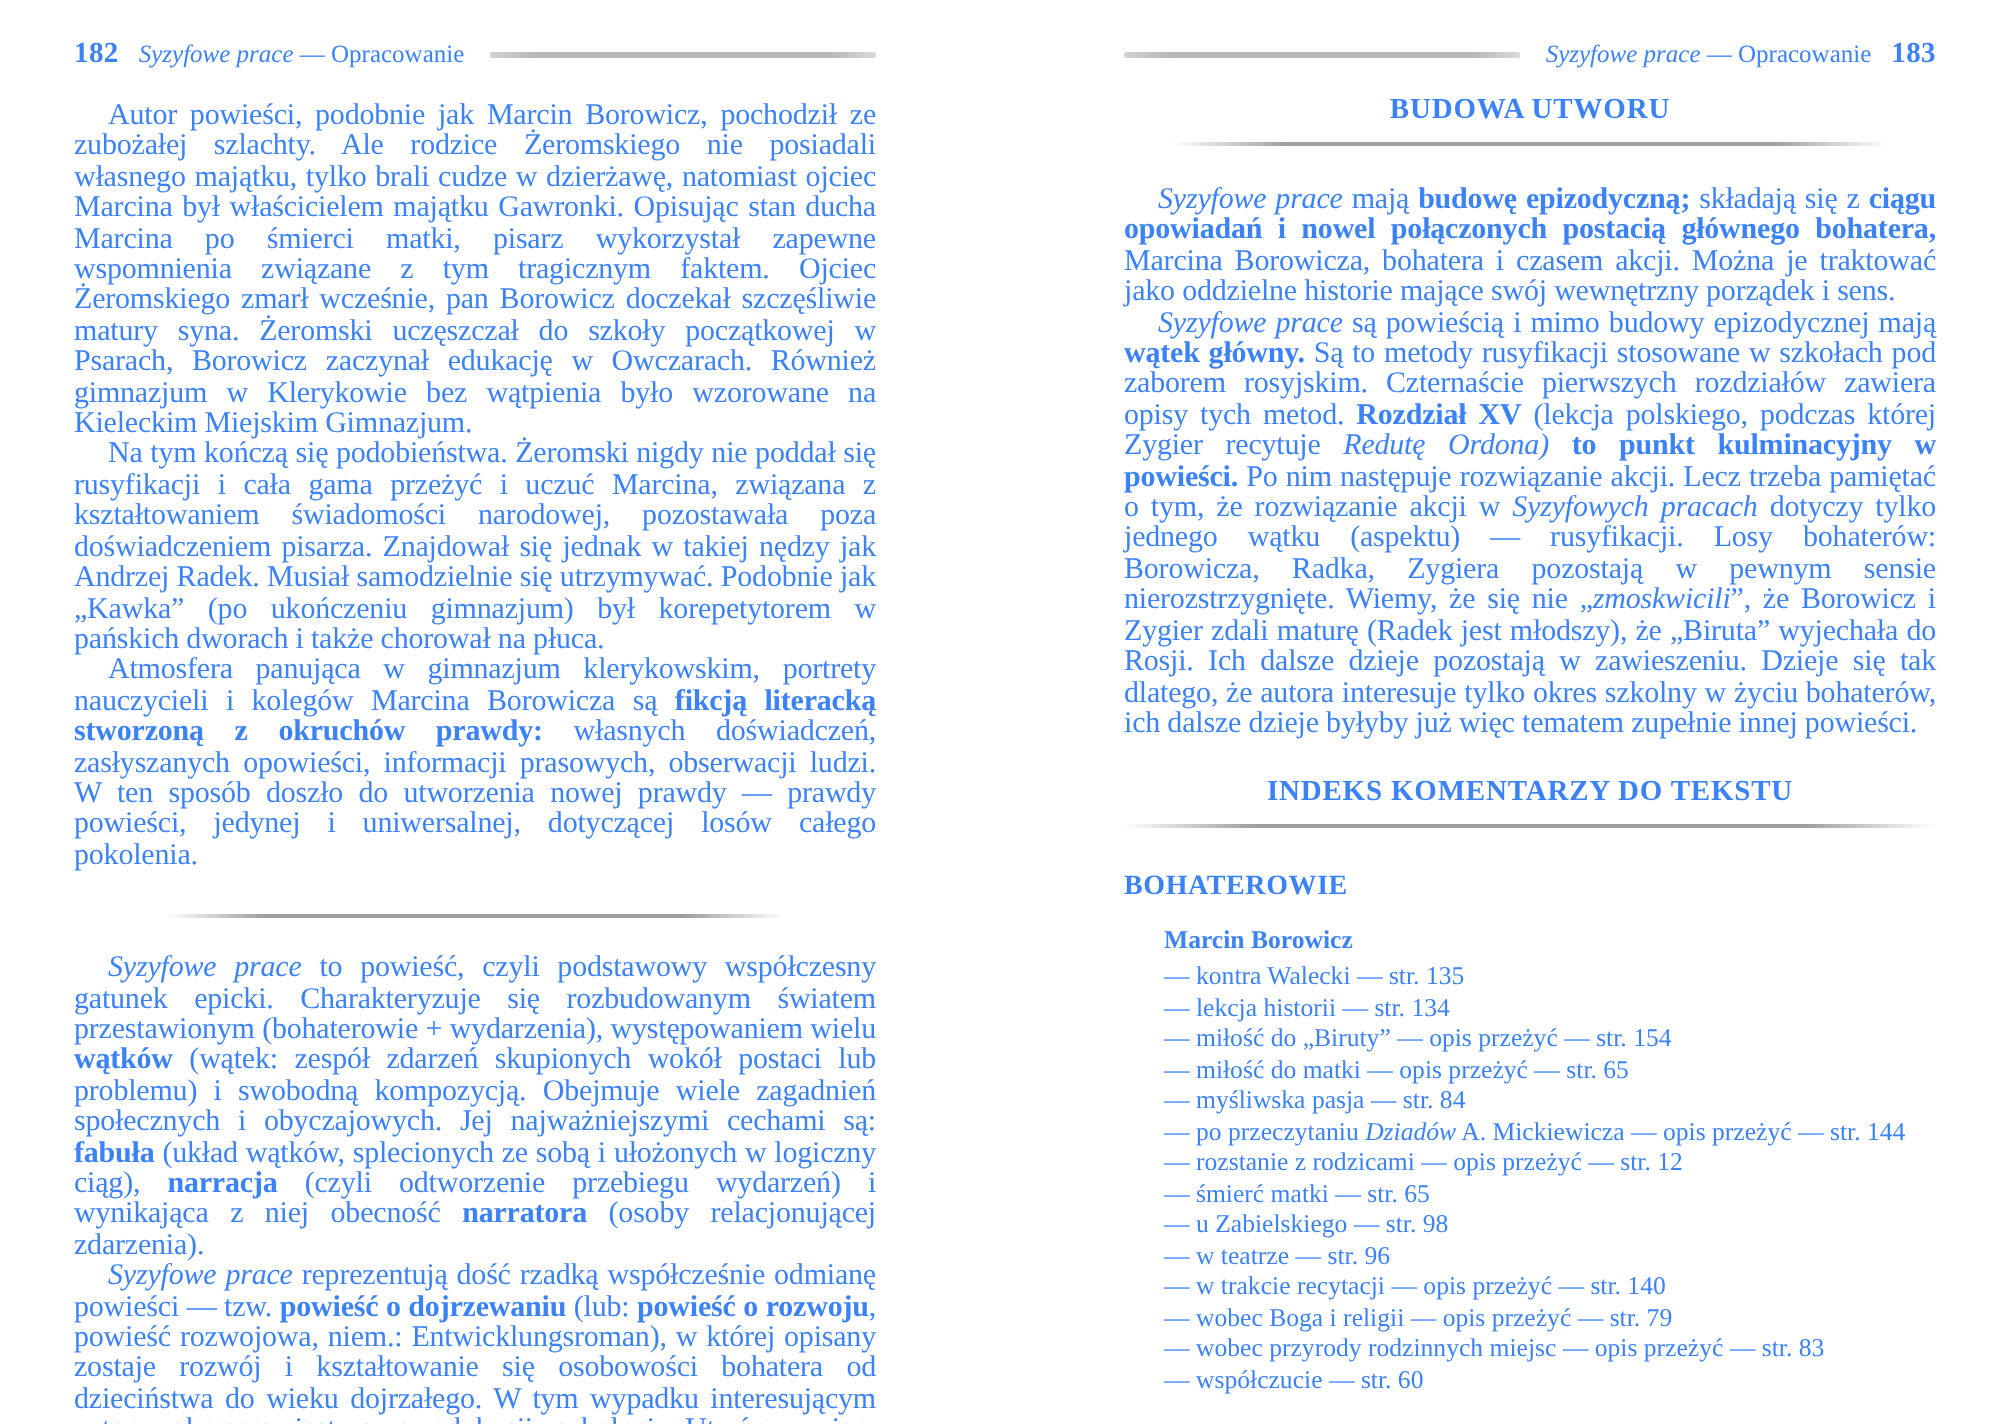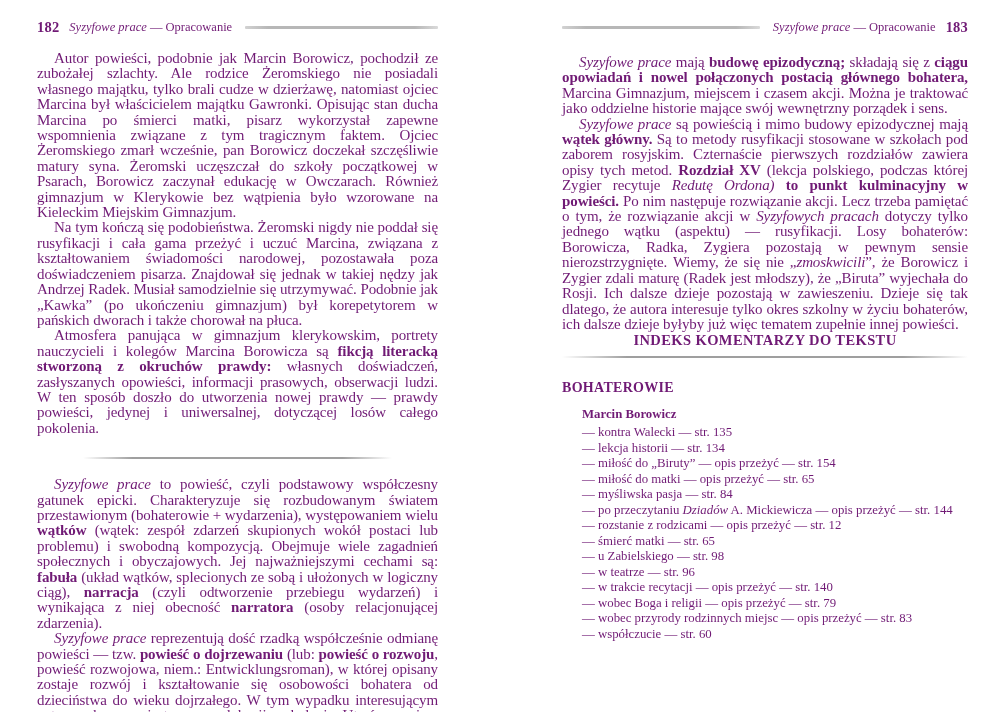--- a/index.html
+++ b/index.html
@@ -1,19 +1,19 @@
 <!DOCTYPE html>
 <html lang="pl"><head>
 <meta charset="utf-8">
 <style>
   html,body{margin:0;padding:0;}
   body{width:1000px;height:712px;background:#ffffff;}
   .spread{
     position:relative;width:1000px;height:712px;background:#ffffff;overflow:hidden;
-    color:#701a75;font-family:"Liberation Serif","DejaVu Serif",serif;
+    color:#3b82f6;font-family:"Liberation Serif","DejaVu Serif",serif;
     -webkit-font-smoothing:antialiased;
   }
   .page{position:absolute;top:20px;}
   .page-left{left:37px;width:401px;}
   .page-right{left:562px;width:406px;}
 
   
   .running-head{display:flex;align-items:center;font-size:12.5px;height:15px;}
   .running-head .pagenum{font-weight:700;font-size:14.5px;letter-spacing:.2px;}
   .running-head .rh-title{white-space:nowrap;}
@@ -34,21 +34,21 @@
 
   
   .section-head{text-align:center;}
   .section-head .h{font-weight:700;font-size:14.5px;letter-spacing:.4px;}
   .head-rule{height:2px;margin:7px auto 0;
     background:linear-gradient(to right,rgba(160,160,160,0),#9f9f9f 16%,#9f9f9f 84%,rgba(160,160,160,0));}
   .gatunek-head{margin-top:21px;}
   .gatunek-head .head-rule{width:77%;}
   .budowa-head{margin-top:12px;}
   .budowa-head .head-rule{width:88%;}
-  .indeks-head{}
+  .indeks-head{margin-top:18px;}
   .indeks-head .head-rule{width:100%;}
 
   .left-intro{margin-top:16px;}
   .left-gatunek{margin-top:18px;}
   .right-budowa{margin-top:20px;}
 
   
   .bohaterowie{margin-top:22px;font-weight:700;font-size:14px;letter-spacing:.3px;}
   .character-name{margin-top:11px;margin-left:20px;font-weight:700;font-size:12.8px;}
   .idx-list{margin-left:20px;margin-top:3px;font-size:12.8px;line-height:15.5px;}
@@ -82,23 +82,27 @@
     </div>
   </div>
 
   <div class="page page-right">
     <div class="running-head right">
       <span class="rule"></span>
       <span class="rh-title"><span class="it">Syzyfowe prace</span><span> — Opracowanie</span></span>
       <span class="pagenum">183</span>
     </div>
 
+    <div class="section-head budowa-head">
+      <div class="h">BUDOWA UTWORU</div>
+      <div class="head-rule"></div>
+    </div>
 
     <div class="body-text right-budowa">
-      <p class="para"><span class="i">Syzyfowe prace</span><span> mają </span><span class="b">budowę epizodyczną;</span><span> składają się z </span><span class="b">ciągu opowiadań i nowel połączonych postacią głównego bohatera,</span><span> Marcina Gimnazjum, miejscem i czasem akcji. Można je traktować jako oddzielne historie mające swój wewnętrzny porządek i sens.</span></p>
+      <p class="para"><span class="i">Syzyfowe prace</span><span> mają </span><span class="b">budowę epizodyczną;</span><span> składają się z </span><span class="b">ciągu opowiadań i nowel połączonych postacią głównego bohatera,</span><span> Marcina Borowicza, bohatera i czasem akcji. Można je traktować jako oddzielne historie mające swój wewnętrzny porządek i sens.</span></p>
       <p class="para"><span class="i">Syzyfowe prace</span><span> są powieścią i mimo budowy epizodycznej mają </span><span class="b">wątek główny.</span><span> Są to metody rusyfikacji stosowane w szkołach pod zaborem rosyjskim. Czternaście pierwszych rozdziałów zawiera opisy tych metod. </span><span class="b">Rozdział XV</span><span> (lekcja polskiego, podczas której Zygier recytuje </span><span class="i">Redutę Ordona)</span><span> </span><span class="b">to punkt kulminacyjny w powieści.</span><span> Po nim następuje rozwiązanie akcji. Lecz trzeba pamiętać o tym, że rozwiązanie akcji w </span><span class="i">Syzyfowych pracach</span><span> dotyczy tylko jednego wątku (aspektu) — rusyfikacji. Losy bohaterów: Borowicza, Radka, Zygiera pozostają w pewnym sensie nierozstrzygnięte. Wiemy, że się nie „</span><span class="i">zmoskwicili</span><span>”, że Borowicz i Zygier zdali maturę (Radek jest młodszy), że „Biruta” wyjechała do Rosji. Ich dalsze dzieje pozostają w zawieszeniu. Dzieje się tak dlatego, że autora interesuje tylko okres szkolny w życiu bohaterów, ich dalsze dzieje byłyby już więc tematem zupełnie innej powieści.</span></p>
     </div>
 
     <div class="section-head indeks-head">
       <div class="h">INDEKS KOMENTARZY DO TEKSTU</div>
       <div class="head-rule"></div>
     </div>
 
     <div class="bohaterowie">BOHATEROWIE</div>
     <div class="character-name">Marcin Borowicz</div>

